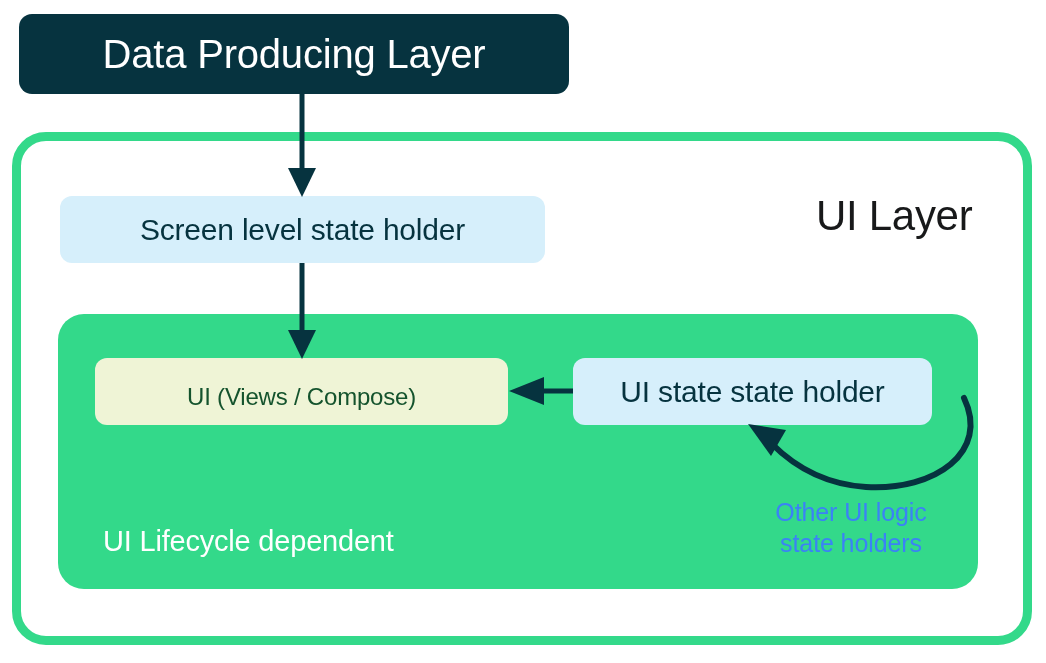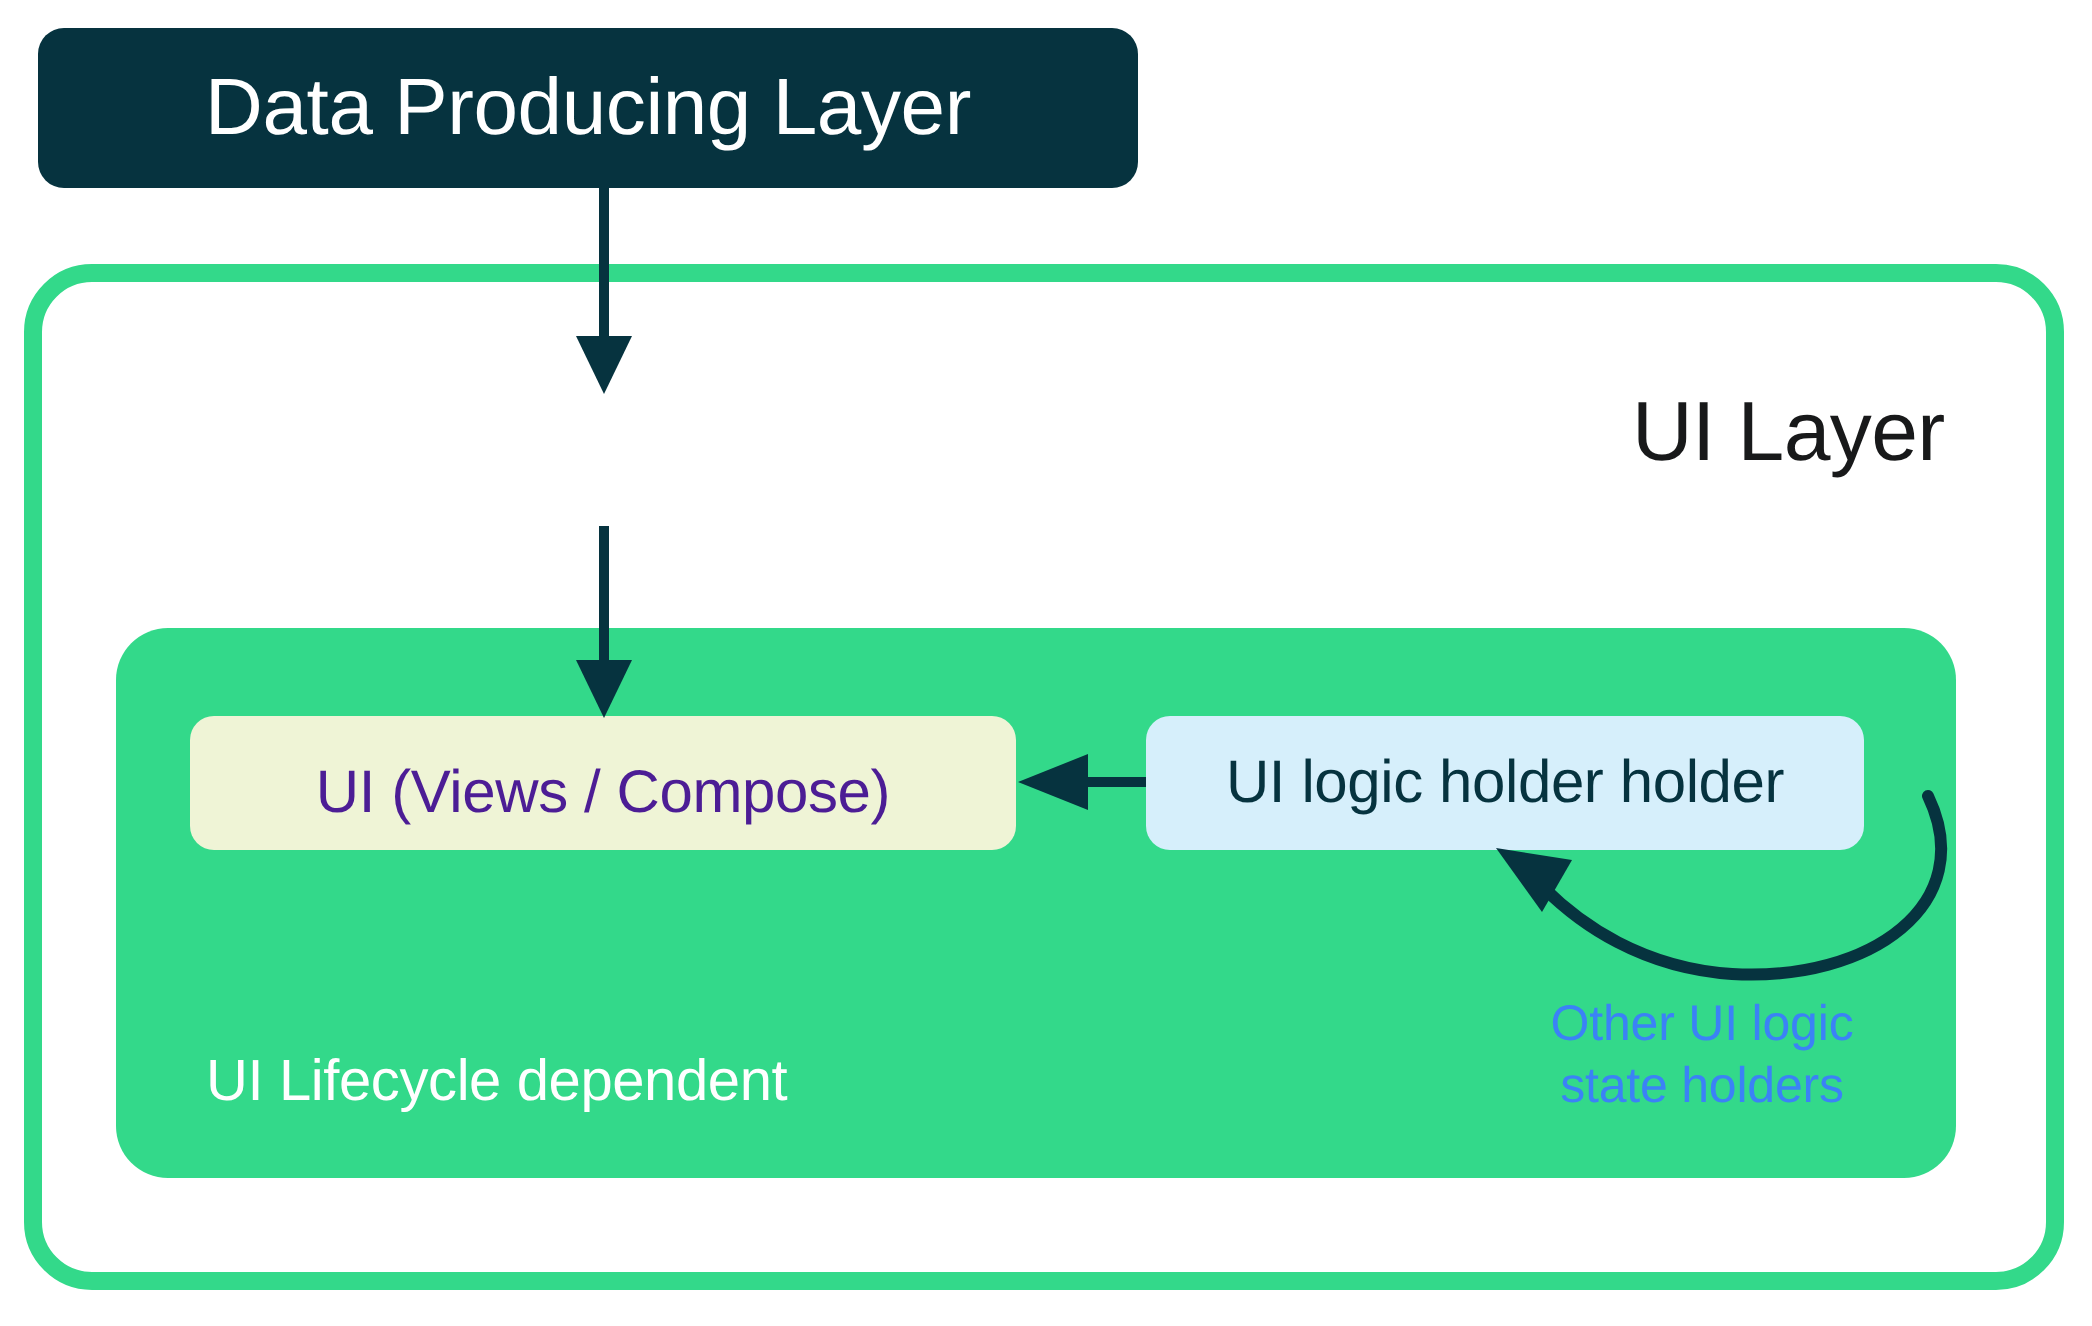--- a/index.html
+++ b/index.html
@@ -100,22 +100,22 @@
   
   #ui-views-compose {
     left: 95px;
     top: 358px;
     width: 413px;
     height: 67px;
     background: #EFF4D6;
     border-radius: 12px;
   }
   #ui-views-compose .label {
-    color: #4c1d95;
-    font-size: 30px;
+    color: #14532d;
+    font-size: 24px;
     letter-spacing: -0.2px;
     margin-top: 11px;
   }
 
   
   #ui-logic-state-holder {
     left: 573px;
     top: 358px;
     width: 359px;
     height: 67px;
@@ -169,29 +169,32 @@
 <div id="canvas">
 
   <div class="box" id="data-producing-layer">
     <span class="label">Data Producing Layer</span>
   </div>
 
   <div id="ui-layer-container"></div>
 
   <div id="ui-layer-title">UI Layer</div>
 
+  <div class="box" id="screen-level-state-holder">
+    <span class="label">Screen level state holder</span>
+  </div>
 
   <div id="ui-lifecycle-block"></div>
 
   <div class="box" id="ui-views-compose">
     <span class="label">UI (Views / Compose)</span>
   </div>
 
   <div class="box" id="ui-logic-state-holder">
-    <span class="label">UI logic holder holder</span>
+    <span class="label">UI state state holder</span>
   </div>
 
   <div id="ui-lifecycle-caption">UI Lifecycle dependent</div>
 
   <div id="other-ui-logic-caption">
     <div>Other UI logic</div>
     <div>state holders</div>
   </div>
 
   <svg id="arrows" viewBox="0 0 1046 663">

